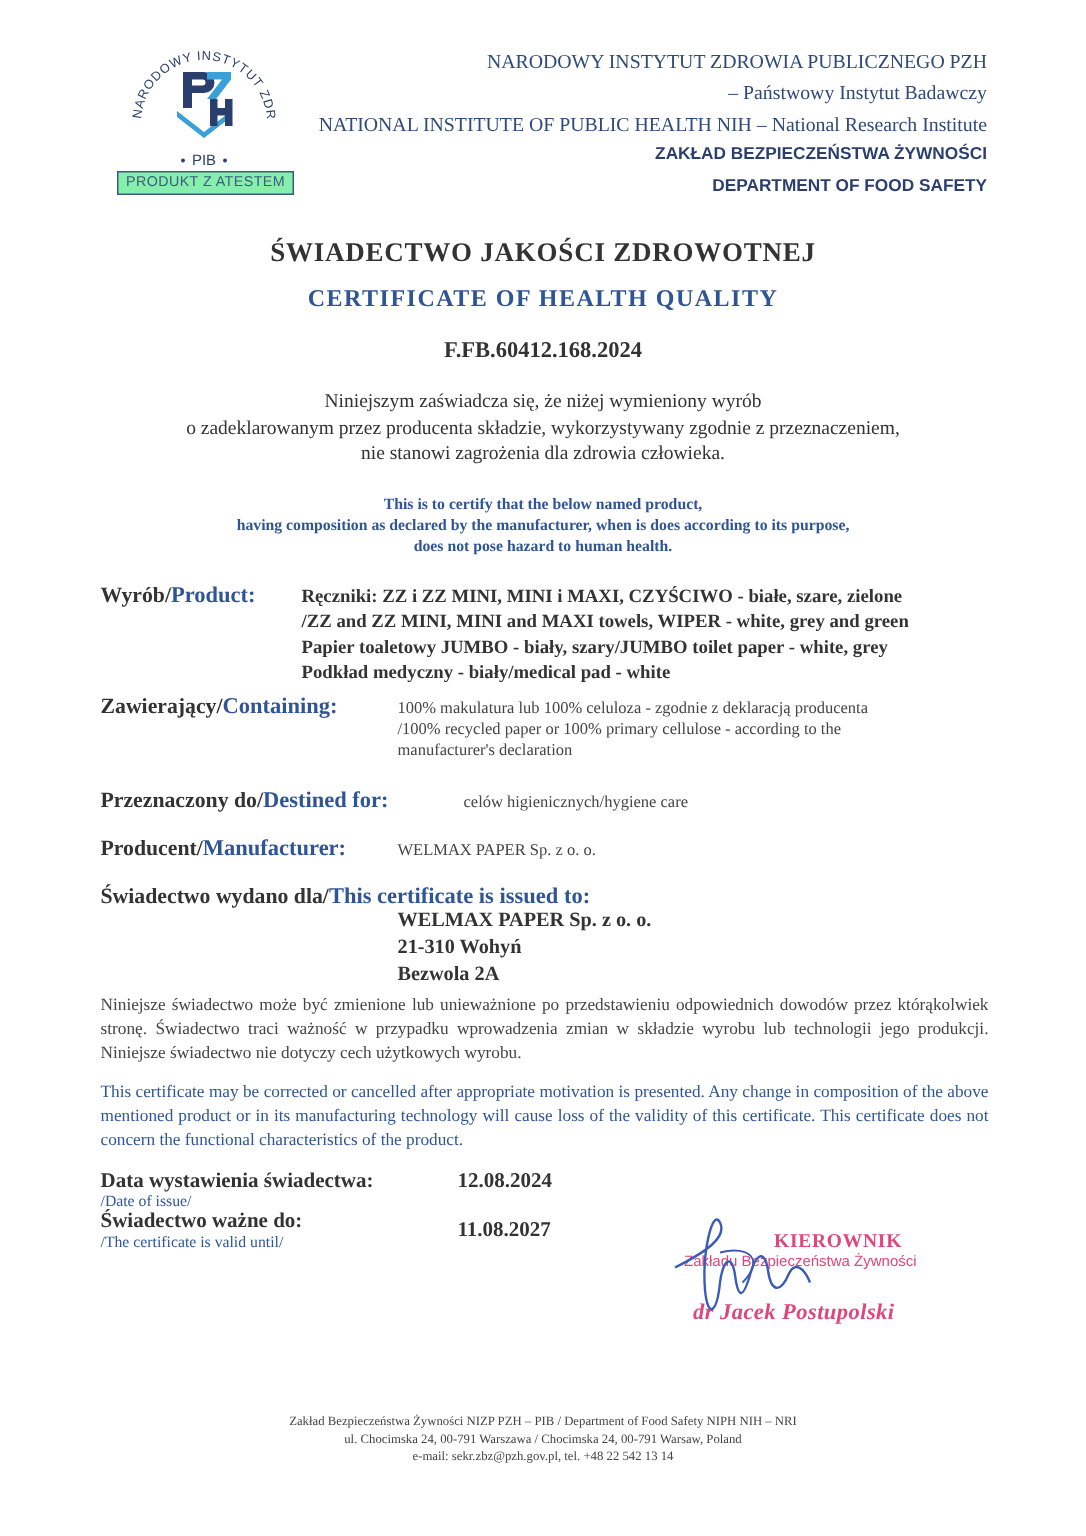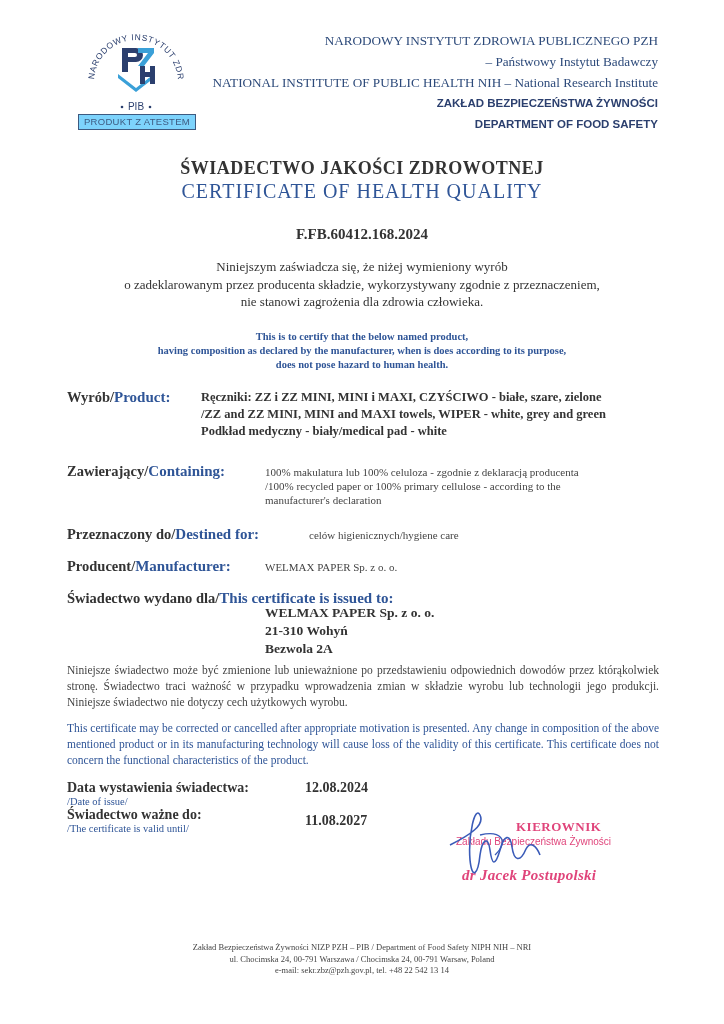--- a/index.html
+++ b/index.html
@@ -1,26 +1,26 @@
 <!DOCTYPE html>
 <html><head>
 <meta charset="utf-8">
 <style>
   html, body { margin:0; padding:0; background:#ffffff; }
   body { width:724px; height:1024px; position:relative; overflow:hidden; font-family:"Liberation Serif", serif; color:#222; }
   .abs { position:absolute; }
   .logo { left:72px; top:22px; width:128px; height:108px; }
-  .logo-badge { position:absolute; left:6px; top:92px; width:116px; height:14px; border:1.2px solid #3d5a80; font-family:"Liberation Sans", sans-serif; font-size:9.5px; color:#3d5a80; text-align:center; line-height:14px; letter-spacing:0.3px; background:#7dd3fc; }
+  .logo-badge { position:absolute; left:6px; top:92px; width:116px; height:14px; border:1.2px solid #3d5a80; font-family:"Liberation Sans", sans-serif; font-size:9.5px; color:#3d5a80; text-align:center; line-height:14px; letter-spacing:0.3px; background:#86efac; }
   .inst { right:66px; top:30px; text-align:right; color:#2d4a7a; }
   .inst .l1 { font-size:13.2px; line-height:21px; }
   .inst .l2 { font-size:13.2px; line-height:21px; }
   .inst .l4, .inst .l5 { font-family:"Liberation Sans", sans-serif; font-weight:bold; font-size:11.5px; line-height:21px; color:#2b3f6e; }
   .center { left:0; width:724px; text-align:center; }
   .t-pl { top:158px; font-size:18px; font-weight:bold; color:#333; letter-spacing:0.5px; }
-  .t-en { top:180px; font-size:20px; font-weight:normal; color:#2f5597; letter-spacing:1px; }
+  .t-en { top:191px; font-size:16px; font-weight:bold; color:#2f5597; letter-spacing:1px; }
   .cert-no { top:226px; font-size:15px; font-weight:bold; color:#333; }
   .intro-pl { top:258px; font-size:13px; font-weight:normal; color:#333; line-height:17.5px; }
   .intro-en { top:330px; font-size:10.5px; font-weight:bold; color:#2f5597; line-height:14px; }
   .label-pl { font-size:14.5px; font-weight:bold; color:#333; }
   .label-en { font-size:15px; font-weight:bold; color:#2f5597; }
   .row { left:67px; }
   .val-bold { font-size:12.5px; font-weight:bold; color:#333; line-height:17px; }
   .val { font-size:11px; color:#444; line-height:14px; }
   .para-pl { left:67px; width:592px; top:662px; font-size:11.5px; color:#444; line-height:16px; text-align:justify; }
   .para-en { left:67px; width:592px; top:720px; font-size:11.5px; color:#2f5597; line-height:16px; text-align:justify; }
@@ -80,20 +80,21 @@
   <div>having composition as declared by the manufacturer, when is does according to its purpose,</div>
   <div>does not pose hazard to human health.</div>
 </div>
 
 <div class="abs row" style="top:388px;">
   <span class="label-pl">Wyrób/</span><span class="label-en">Product:</span>
 </div>
 <div class="abs val-bold" style="left:201px; top:389px;">
   <div>Ręczniki: ZZ i ZZ MINI, MINI i MAXI, CZYŚCIWO - białe, szare, zielone</div>
   <div>/ZZ and ZZ MINI, MINI and MAXI towels, WIPER - white, grey and green</div>
+  <div>Papier toaletowy JUMBO - biały, szary/JUMBO toilet paper - white, grey</div>
   <div>Podkład medyczny - biały/medical pad - white</div>
 </div>
 
 <div class="abs row" style="top:462px;">
   <span class="label-pl">Zawierający/</span><span class="label-en">Containing:</span>
 </div>
 <div class="abs val" style="left:265px; top:465px;">
   <div>100% makulatura lub 100% celuloza - zgodnie z deklaracją producenta</div>
   <div>/100% recycled paper or 100% primary cellulose - according to the</div>
   <div>manufacturer's declaration</div>

